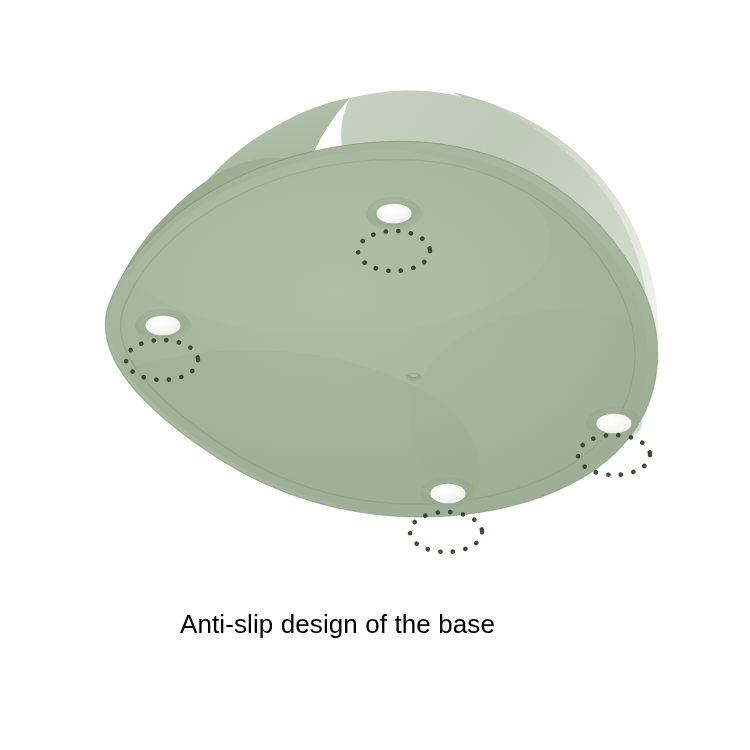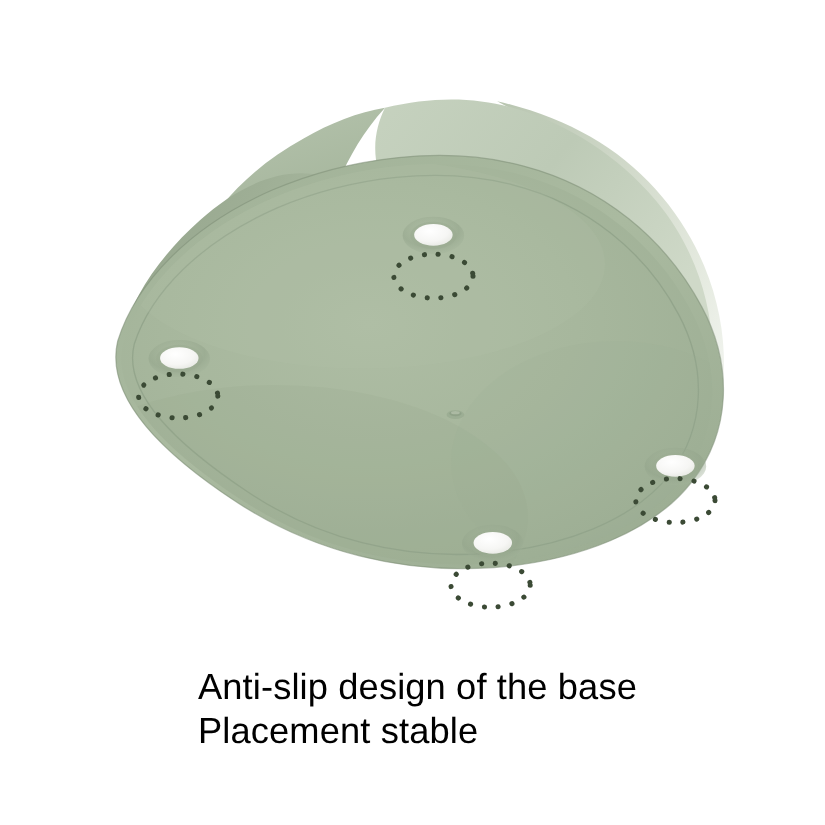--- a/index.html
+++ b/index.html
@@ -32,21 +32,21 @@
   }
 
   #caption-block {
     position: absolute;
     left: 180px;
     top: 604px;
     width: 520px;
   }
   .caption-line {
     font-family: "Liberation Sans", sans-serif;
-    font-size: 33px;
+    font-size: 26px;
     line-height: 40px;
     color: #000000;
     letter-spacing: 0.1px;
     white-space: nowrap;
   }
 </style>
 </head>
 <body>
 
 <div id="stage">
@@ -265,16 +265,15 @@
 
       <ellipse cx="614" cy="455" rx="36" ry="20"></ellipse>
 
       <ellipse cx="446" cy="532" rx="36" ry="20"></ellipse>
     </g>
 
   </svg>
 
   <div id="caption-block">
     <div class="caption-line">Anti-slip design of the base</div>
-    <div class="caption-line">Placement stable</div>
   </div>
 
 </div>
 
 </body></html>

